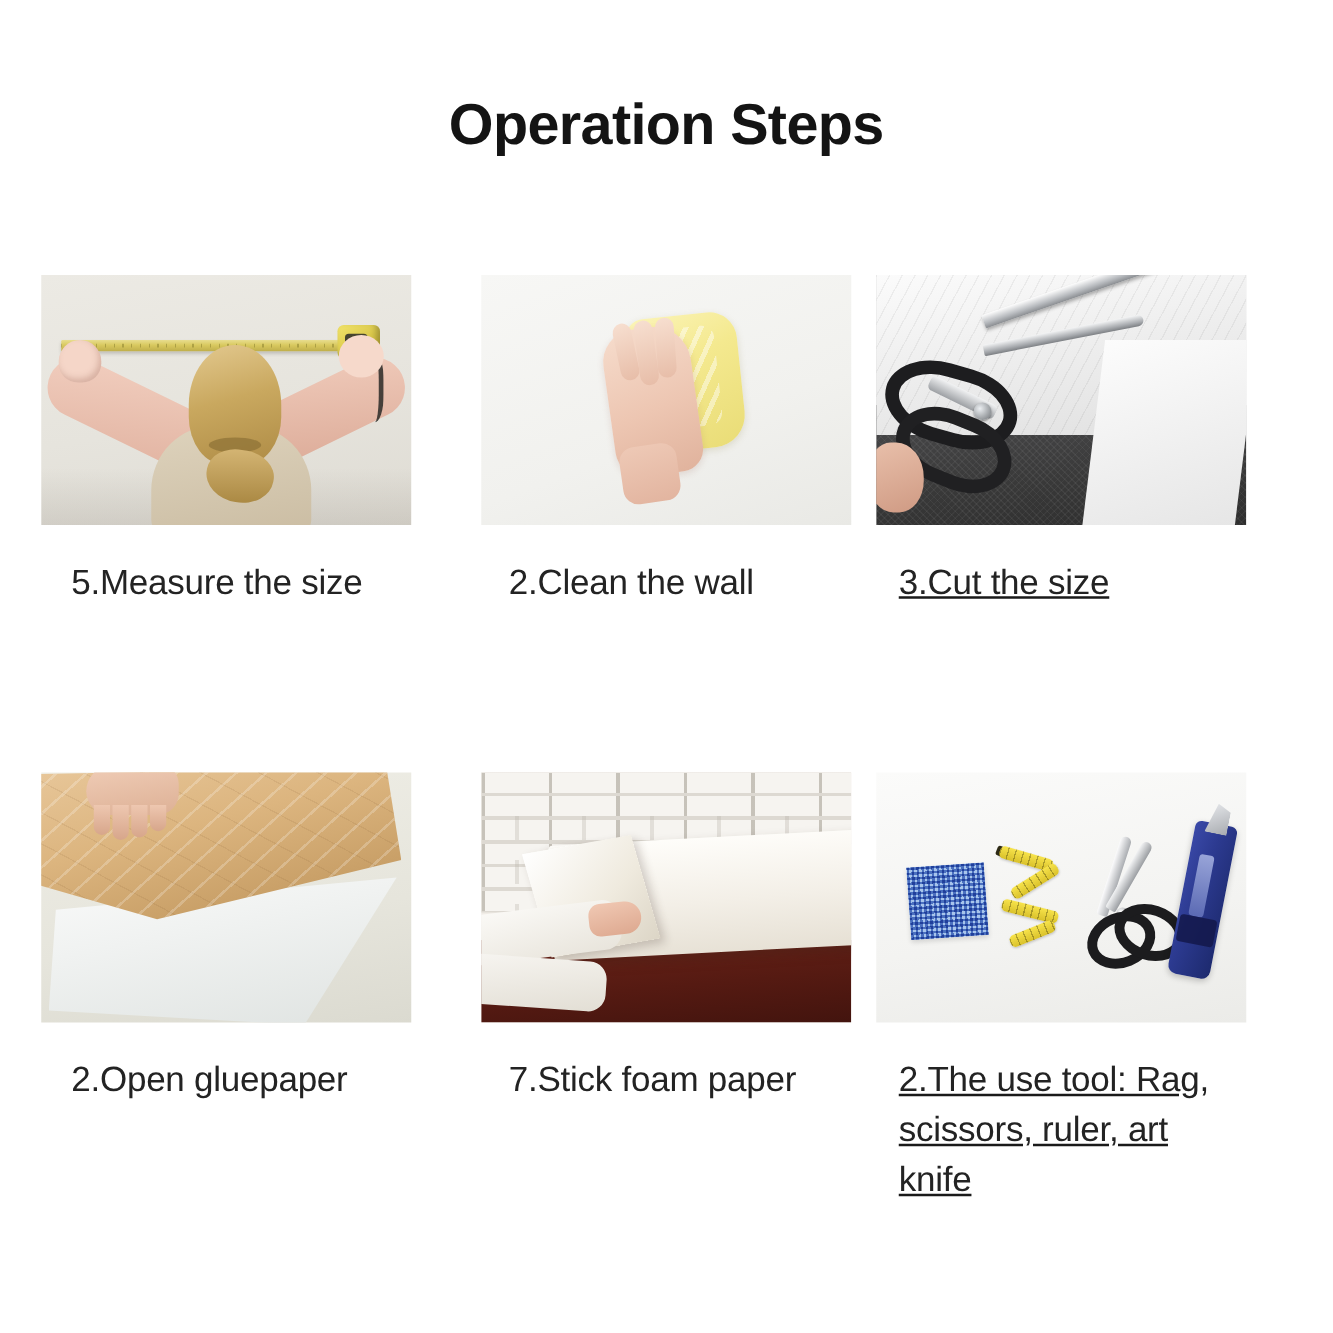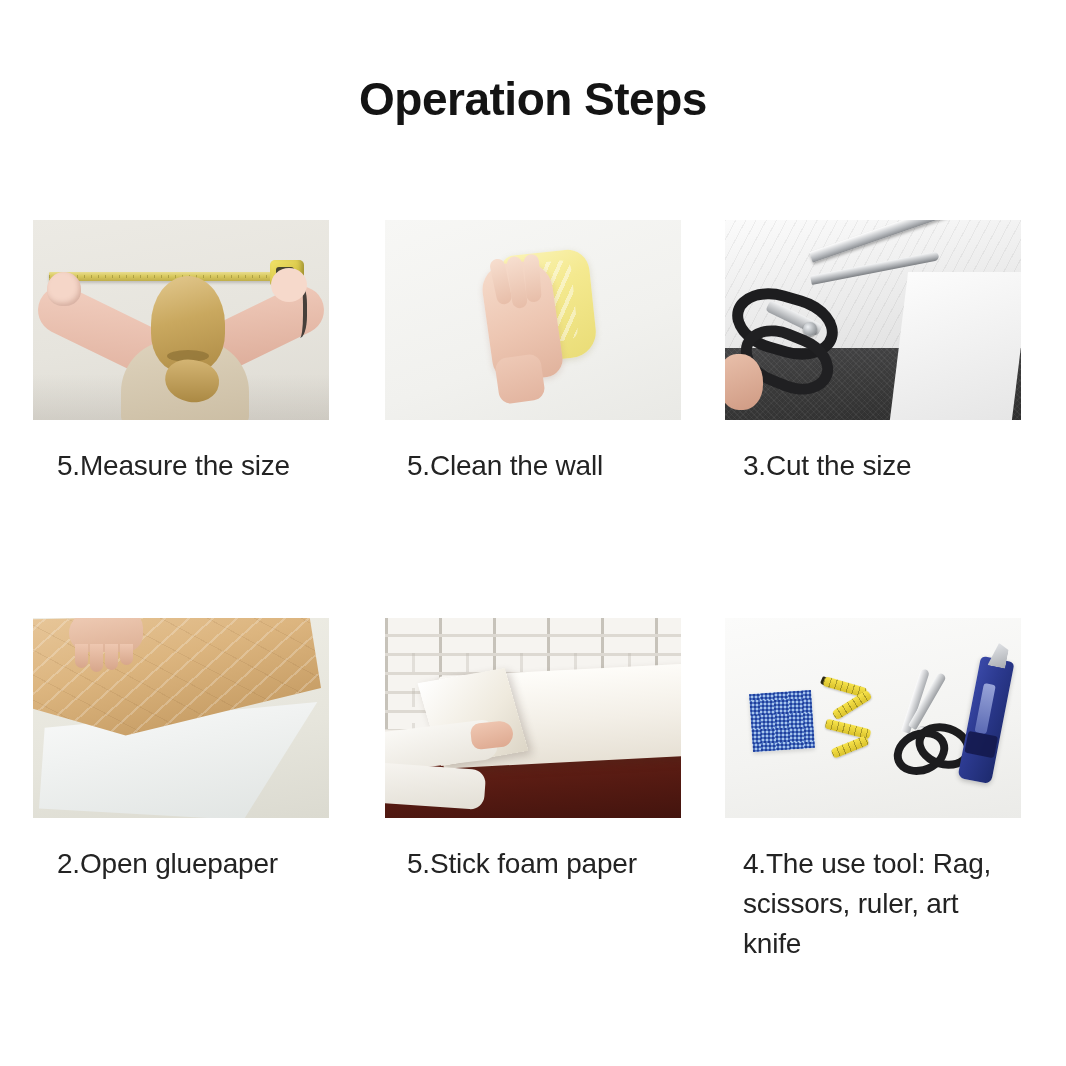--- a/index.html
+++ b/index.html
@@ -42,21 +42,21 @@
   .row {
     position: relative;
     height: 398px;
   }
   .cell {
     position: absolute;
     width: 296px;
   }
   .cell.c0 { left: 0px; }
   .cell.c1 { left: 352px; }
-  .cell.c2 { left: 692px; }
+  .cell.c2 { left: 668px; text-decoration: underline; }
 
   .thumb {
     width: 296px;
     height: 200px;
     overflow: hidden;
     position: relative;
     background: #f2f2f0;
   }
   .caption {
     margin-top: 26px;
@@ -460,21 +460,21 @@
       <div class="cell c1">
         <div class="thumb s2">
           <div class="rag"></div>
           <div class="hand">
             <div class="finger f1"></div>
             <div class="finger f2"></div>
             <div class="finger f3"></div>
           </div>
           <div class="wrist"></div>
         </div>
-        <div class="caption">5.Clean the wall</div>
+        <div class="caption">2.Clean the wall</div>
       </div>
 
       <div class="cell c2">
         <div class="thumb s3">
           <div class="mat"></div>
           <div class="foam"></div>
           <div class="foam2"></div>
           <div class="blade-a"></div>
           <div class="blade-b"></div>
           <div class="shank"></div>
@@ -507,21 +507,21 @@
         <div class="thumb s5">
           <div class="bricks"></div>
           <div class="bricks2"></div>
           <div class="floor"></div>
           <div class="sheet"></div>
           <div class="sheet-lift"></div>
           <div class="arm"></div>
           <div class="arm2"></div>
           <div class="hand5"></div>
         </div>
-        <div class="caption">5.Stick foam paper</div>
+        <div class="caption">7.Stick foam paper</div>
       </div>
 
       <div class="cell c2">
         <div class="thumb s6">
           <div class="rag6"></div>
           <div class="tape6">
             <div class="tiphook"></div>
             <div class="tb t1"></div>
             <div class="tb t2"></div>
             <div class="tb t3"></div>
@@ -533,20 +533,20 @@
             <div class="sc-p"></div>
             <div class="sc-h1"></div>
             <div class="sc-h2"></div>
           </div>
           <div class="knife">
             <div class="knife-blade"></div>
             <div class="knife-slide"></div>
             <div class="knife-grip"></div>
           </div>
         </div>
-        <div class="caption">4.The use tool: Rag,
+        <div class="caption">2.The use tool: Rag,
 scissors,  ruler,  art knife</div>
       </div>
 
     </div>
 
   </div>
 </div>
 
 </body></html>

